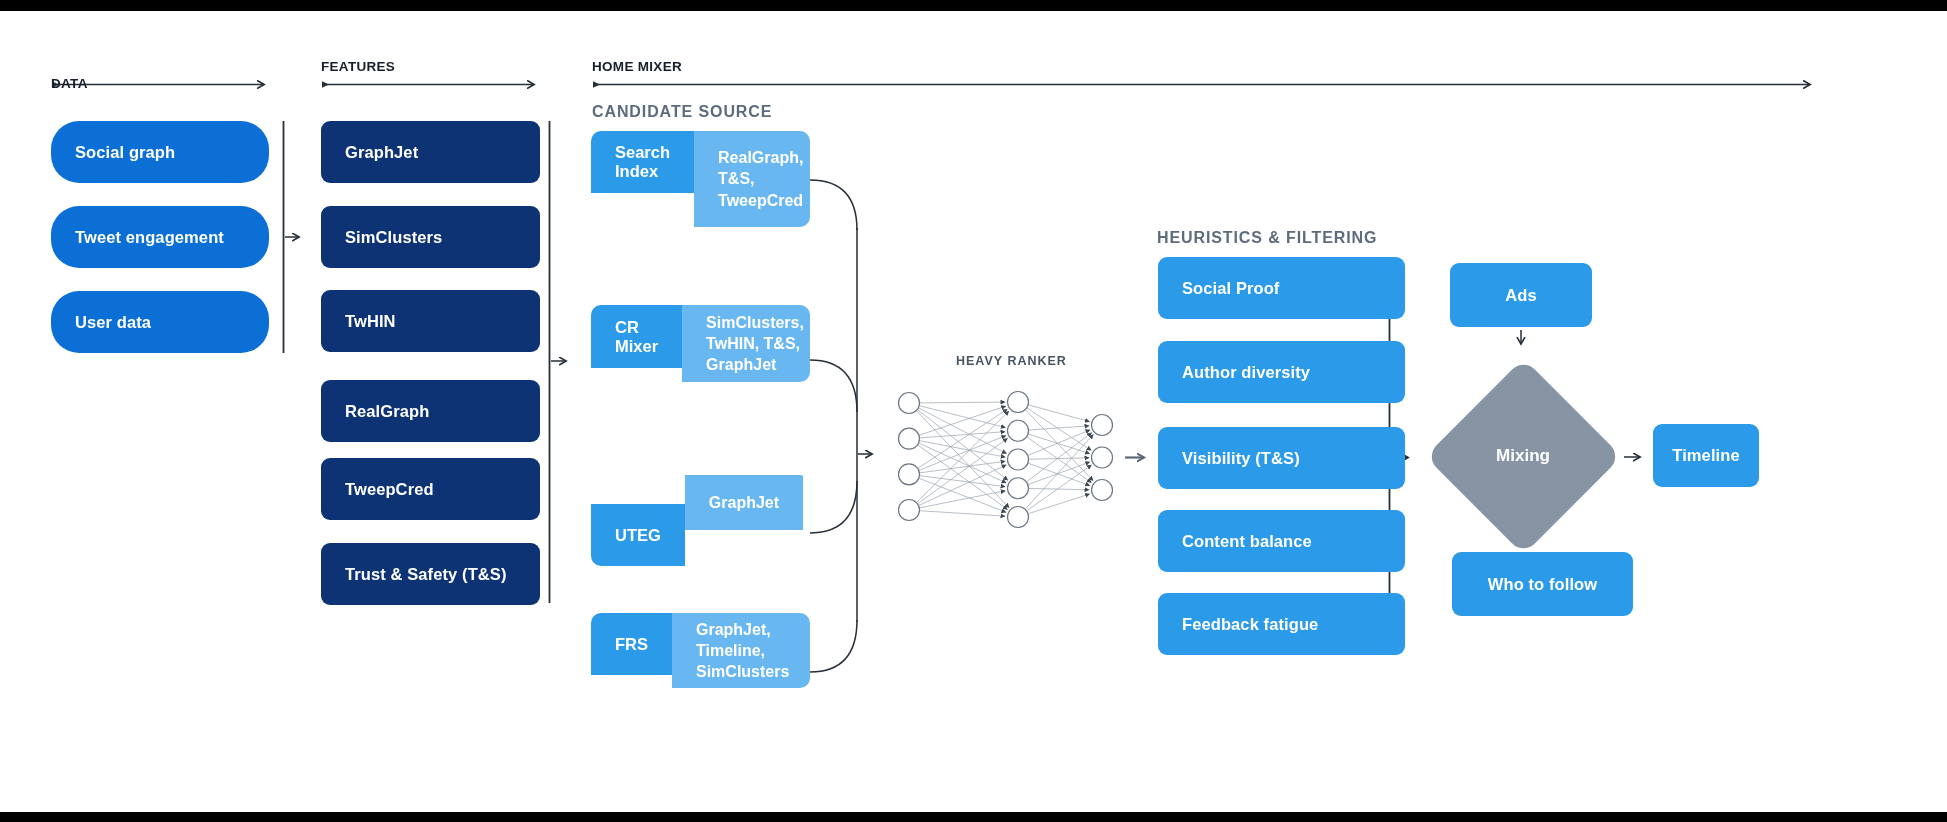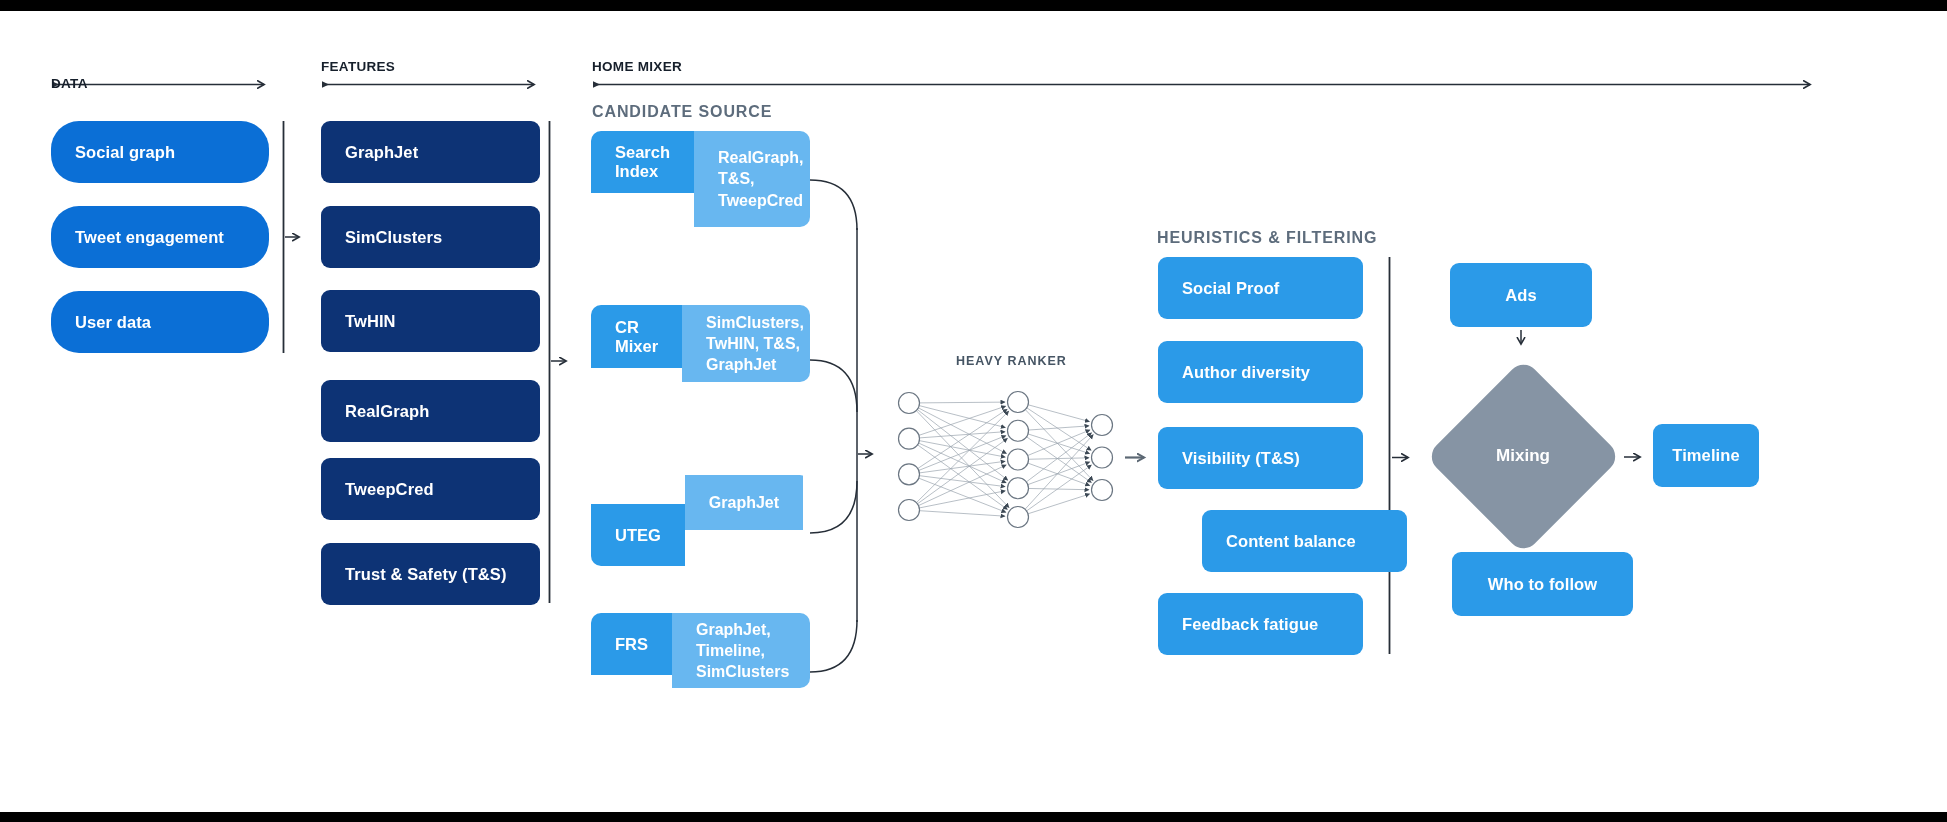--- a/index.html
+++ b/index.html
@@ -18,21 +18,21 @@
   .sec-lbl{position:absolute;z-index:2;font-size:16px;font-weight:600;color:#5d6c7c;letter-spacing:0.9px;white-space:nowrap;}
   .rk-lbl{position:absolute;z-index:2;font-size:12.5px;font-weight:600;color:#465564;letter-spacing:1px;white-space:nowrap;}
   .box{position:absolute;z-index:2;border-radius:9px;color:#ffffff;font-size:16.5px;font-weight:600;
        display:flex;align-items:center;padding:0 24px;box-sizing:border-box;letter-spacing:0.1px;}
   .box.center{justify-content:center;padding:0;text-align:center;}
   .blue{background:#0b6fd6;border-radius:28px;}
   .navy{background:#0d3375;}
   .azure{background:#2b9ae8;}
   .w218{left:51px;width:218px;height:62px;}
   .w219f{left:321px;width:219px;height:62px;}
-  .wheur{left:1158px;width:205px;height:62px;}
+  .wheur{left:1158px;width:247px;height:62px;}
   .cand{position:absolute;z-index:2;left:591px;width:219px;border-radius:10px;overflow:hidden;
         display:flex;flex-direction:row;}
   .cand-hd{background:#2b9ae8;display:flex;align-items:center;padding:0 24px;box-sizing:border-box;
            color:#fff;font-size:16.5px;font-weight:600;}
   .cand-sub{background:#68b7f0;display:flex;align-items:center;padding:8px 24px;box-sizing:border-box;
             color:#fff;font-size:16px;font-weight:600;line-height:1.32;}
   .diamond-wrap{position:absolute;z-index:2;left:1425px;top:358px;width:196px;height:196px;}
   .diamond-shape{position:absolute;left:28.5px;top:28.5px;width:139px;height:139px;background:#8694a4;
                  border-radius:16px;transform:rotate(45deg);}
   .diamond-label{position:absolute;left:0;top:0;width:100%;height:100%;display:flex;align-items:center;
@@ -172,21 +172,21 @@
     <div class="cand-hd" style="height:62px;">FRS</div>
     <div class="cand-sub" style="height:75px;">GraphJet, Timeline, SimClusters</div>
   </div>
 
   <div class="rk-lbl" style="left:956px;top:354px;">HEAVY RANKER</div>
 
   <div class="sec-lbl" style="left:1157px;top:229px;">HEURISTICS &amp; FILTERING</div>
   <div class="box azure wheur" style="top:257px;">Social Proof</div>
   <div class="box azure wheur" style="top:341px;">Author diversity</div>
   <div class="box azure wheur" style="top:427px;">Visibility (T&amp;S)</div>
-  <div class="box azure wheur" style="top:510px;margin-left:44px;">Content balance</div>
+  <div class="box azure wheur" style="top:510px;">Content balance</div>
   <div class="box azure wheur" style="top:593px;">Feedback fatigue</div>
 
   <div class="box azure center" style="left:1450px;top:263px;width:142px;height:64px;">Ads</div>
 
   <div class="diamond-wrap">
     <div class="diamond-shape"></div>
     <div class="diamond-label">Mixing</div>
   </div>
 
   <div class="box azure center" style="left:1452px;top:552px;width:181px;height:64px;">Who to follow</div>

